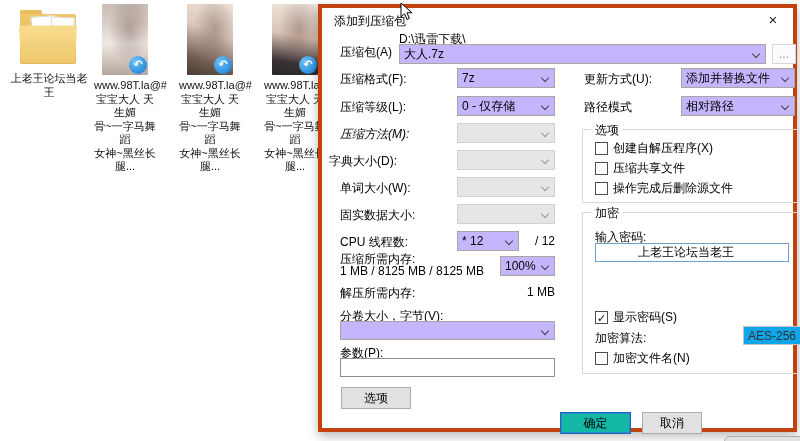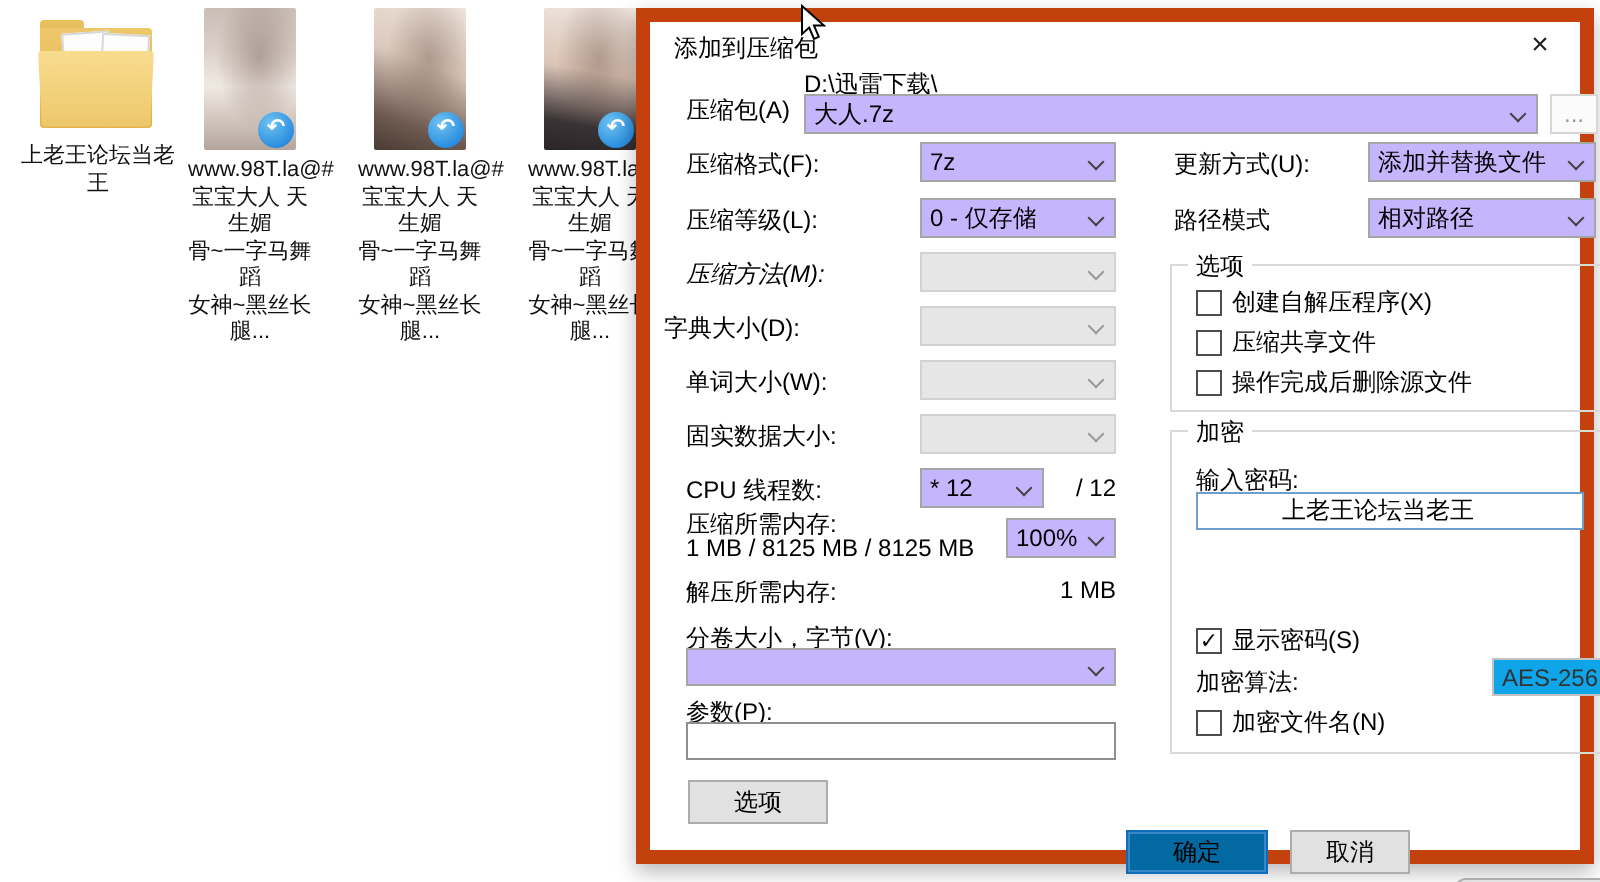--- a/index.html
+++ b/index.html
@@ -17,38 +17,38 @@
   .paper.p2 { left:32px; top:9px; transform:rotate(3deg); }
   .folder-front { position:absolute; left:2px; top:18px; width:56px; height:38px; background:linear-gradient(180deg,#f8dc8e,#edc76b); border-radius:2px 2px 2px 2px; transform:perspective(60px) rotateX(-6deg); }
   .thumb { position:relative; width:46px; height:71px; margin:0 auto; border-radius:1px; overflow:hidden; }
   .thumb.t1 { background:linear-gradient(180deg,#c9bdb6 0%,#dbd1ca 30%,#f0e9e3 55%,#b5a69c 100%); }
   .thumb.t2 { background:linear-gradient(200deg,#eee3da 0%,#dcc9bd 40%,#6e5a50 78%,#4a3b33 100%); }
   .thumb.t3 { background:linear-gradient(190deg,#f0e7e0 0%,#dcc5b7 45%,#3a3335 80%,#2b2527 100%); }
   .thumb .shade { position:absolute; left:0; top:0; width:100%; height:100%; background:radial-gradient(ellipse at 60% 35%, rgba(90,60,50,.35) 0%, rgba(0,0,0,0) 55%); }
   .play-badge { position:absolute; right:1px; bottom:1px; width:18px; height:18px; border-radius:50%; background:radial-gradient(circle at 35% 30%,#6fc3f2,#2d8fe0 70%,#1b6fbe); color:#fff; font-size:11px; line-height:17px; text-align:center; font-weight:bold; }
 
   
-  .dialog { position:absolute; left:318px; top:4px; width:479px; height:428px; background:#ffffff; border:7px solid #c2410c; box-shadow:0 4px 10px rgba(0,0,0,.28); font-size:12px; }
+  .dialog { position:absolute; left:318px; top:4px; width:479px; height:428px; background:#ffffff; border:4px solid #c2410c; box-shadow:0 4px 10px rgba(0,0,0,.28); font-size:12px; }
   .dlg-title { position:absolute; left:12px; top:5px; font-size:12px; color:#000; }
   .dlg-close { position:absolute; right:6px; top:2px; width:28px; height:20px; text-align:center; font-size:15px; line-height:20px; color:#222; cursor:default; }
 
   .lbl { position:absolute; white-space:nowrap; font-size:12px; }
   .val { position:absolute; white-space:nowrap; font-size:12px; }
 
   .combo { position:absolute; height:20px; background:#c4b5fd; border:1px solid #a6a6a6; font-size:12px; line-height:18px; padding:0 18px 0 4px; white-space:nowrap; overflow:hidden; }
   .combo .chev { position:absolute; right:6px; top:6px; width:6px; height:6px; border-right:1px solid #444; border-bottom:1px solid #444; transform:rotate(45deg); }
   .combo.disabled { background:#e6e6e6; border-color:#d2d2d2; color:#888; }
   .combo.disabled .chev { border-color:#9a9a9a; }
   .combo.soft { background:#0ea5e9; border-color:#c3c3c3; color:#333;margin-left:36px; }
 
   .tinput { position:absolute; height:19px; background:#fff; border:1px solid #8f8f8f; font-size:12px; line-height:17px; padding:0 4px; white-space:nowrap; }
   .tinput.focus { border-color:#6da0cc;padding-left:42px; }
 
   .btn { position:absolute; height:22px; background:#e1e1e1; border:1px solid #adadad; font-size:12px; text-align:center; line-height:20px; }
-  .btn.primary { border:1px solid #0f6cbd; box-shadow:inset 0 0 0 1px #3a87c8; background:#0369a1; }
+  .btn.primary { border:1px solid #0f6cbd; box-shadow:inset 0 0 0 1px #3a87c8; background:#14b8a6; }
 
   .groupbox { position:absolute; border:1px solid #d9d9d9; }
   .groupbox .legend { position:absolute; top:-8px; left:8px; background:#fff; padding:0 4px; font-size:12px; }
   .cbrow { position:absolute; left:12px; display:flex; align-items:center; gap:5px; font-size:12px; white-space:nowrap; }
   .cb { width:13px; height:13px; border:1px solid #4d4d4d; background:#fff; flex:0 0 13px; font-size:11px; line-height:12px; text-align:center; color:#000; }
 
   .cursor { position:absolute; left:400px; top:2px; z-index:50; }
 </style>
 </head>
 <body>

